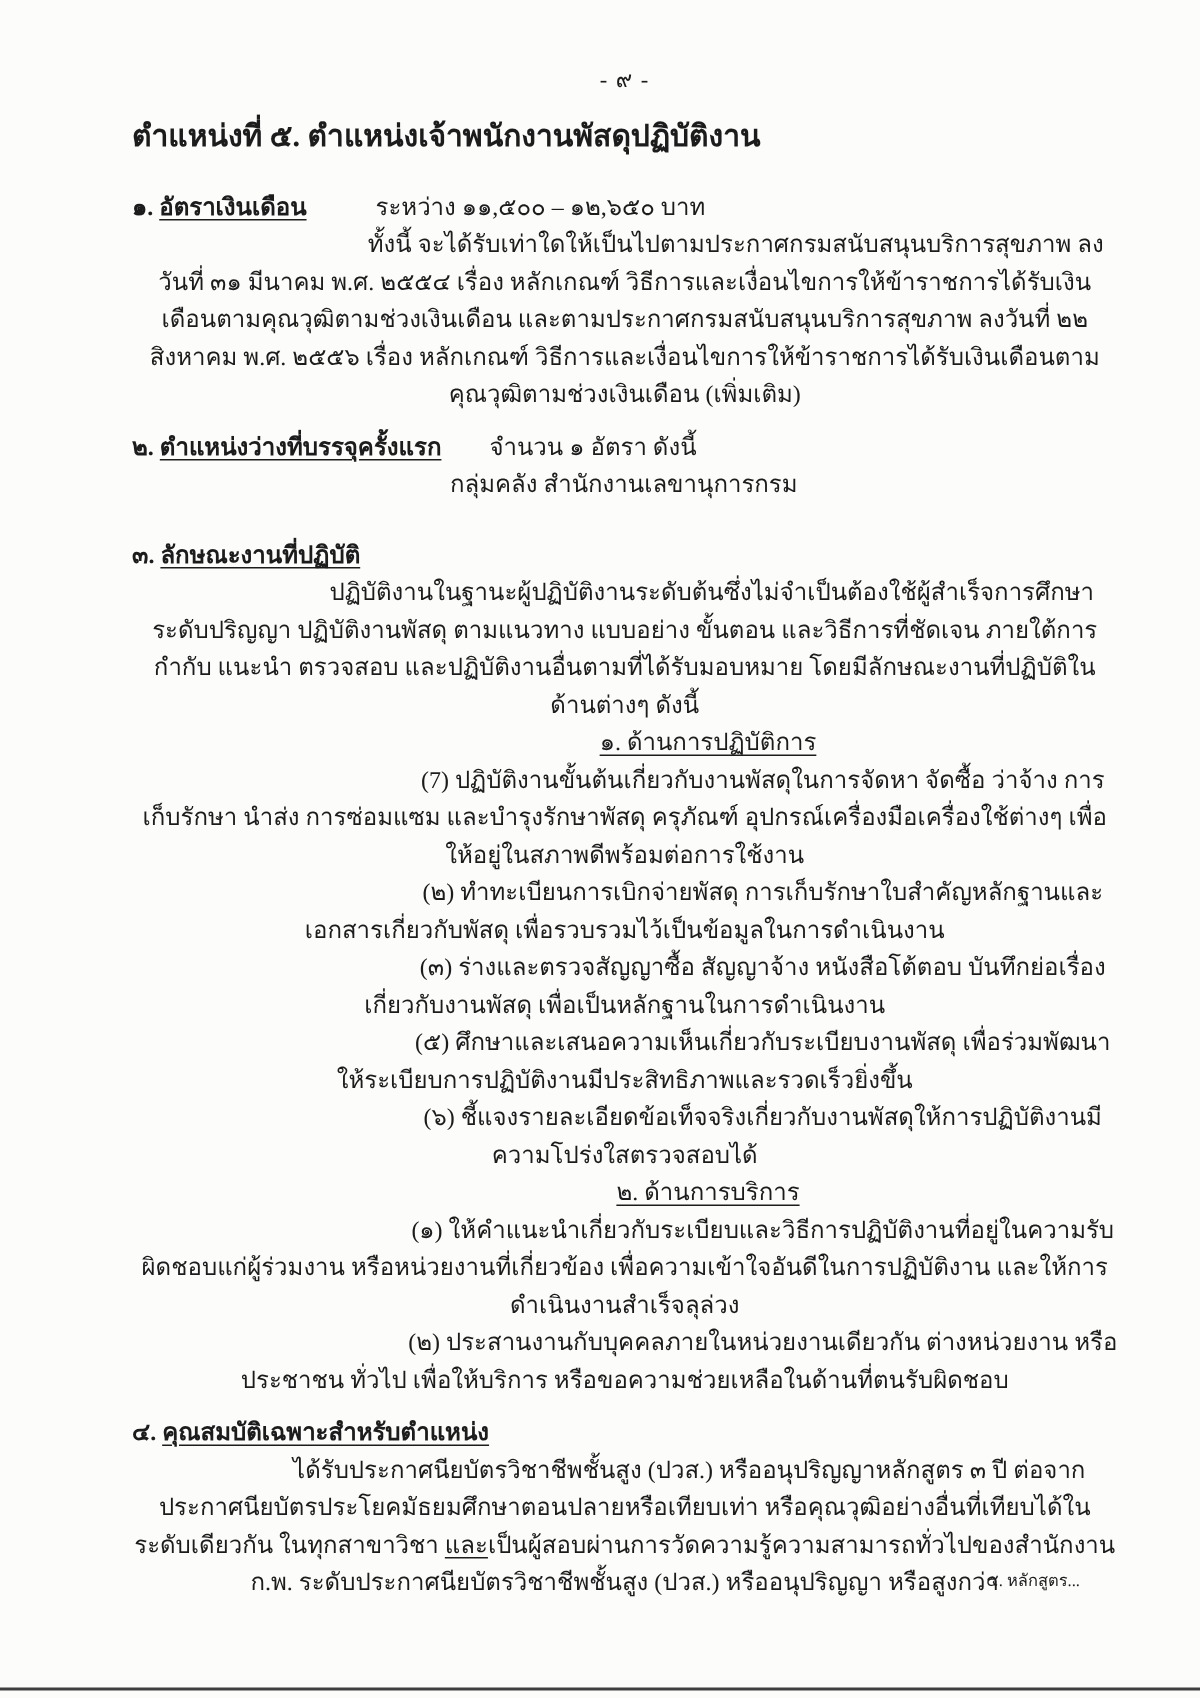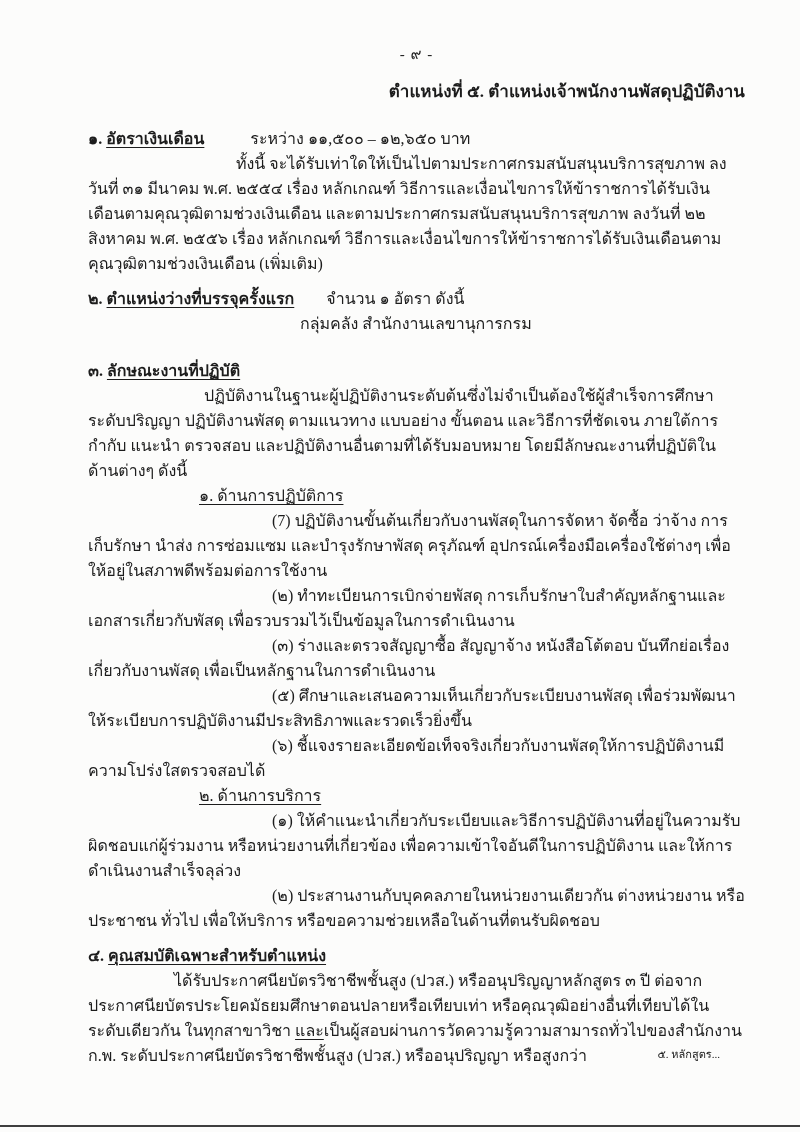--- a/index.html
+++ b/index.html
@@ -9,33 +9,33 @@
     width:800px; height:1132px;
     margin:0 auto;
     background:#fcfcfb;
     color:#1c1c1c;
     font-family:"Liberation Serif","DejaVu Serif",serif;
     font-size:16px; line-height:25px;
     padding:42px 55px 0 88px;
     overflow:hidden;
   }
   .page-number { text-align:center; font-size:15px; letter-spacing:1px; }
-  .doc-title { text-align:right; font-weight:bold; font-size:17px; margin-top:12px; }
+  .doc-title { text-align:left; font-weight:bold; font-size:20px; margin-top:12px; }
   .sec-row { margin-top:22px; }
   .sec-row.tight { margin-top:10px; }
   .sec-num { font-weight:bold; }
   .sec-head { font-weight:bold; text-decoration:underline; text-underline-offset:3px; }
   .inline-val { margin-left:42px; }
   .inline-val.close { margin-left:28px; }
-  .para { text-align:left; }
+  .para { text-align:center; }
   .indent-lg { text-indent:148px; }
   .indent-md { text-indent:116px; }
   .indent-sm { text-indent:86px; }
   .item { text-indent:184px; }
-  .sub-head-line { margin-left:111px; }
+  .sub-head-line { margin-left:111px;text-align:center; }
   .sub-head { text-decoration:underline; text-underline-offset:3px; }
   .unit-line { margin-left:212px; }
   .u { text-decoration:underline; text-underline-offset:3px; }
   .continuation { position:absolute; top:1042px; right:80px; font-size:11px; }
   .scan-edge { position:absolute; left:0; right:0; bottom:5px; height:2px; background:#3f3f3f; }
 </style>
 </head>
 <body>
 
 <div class="page">

